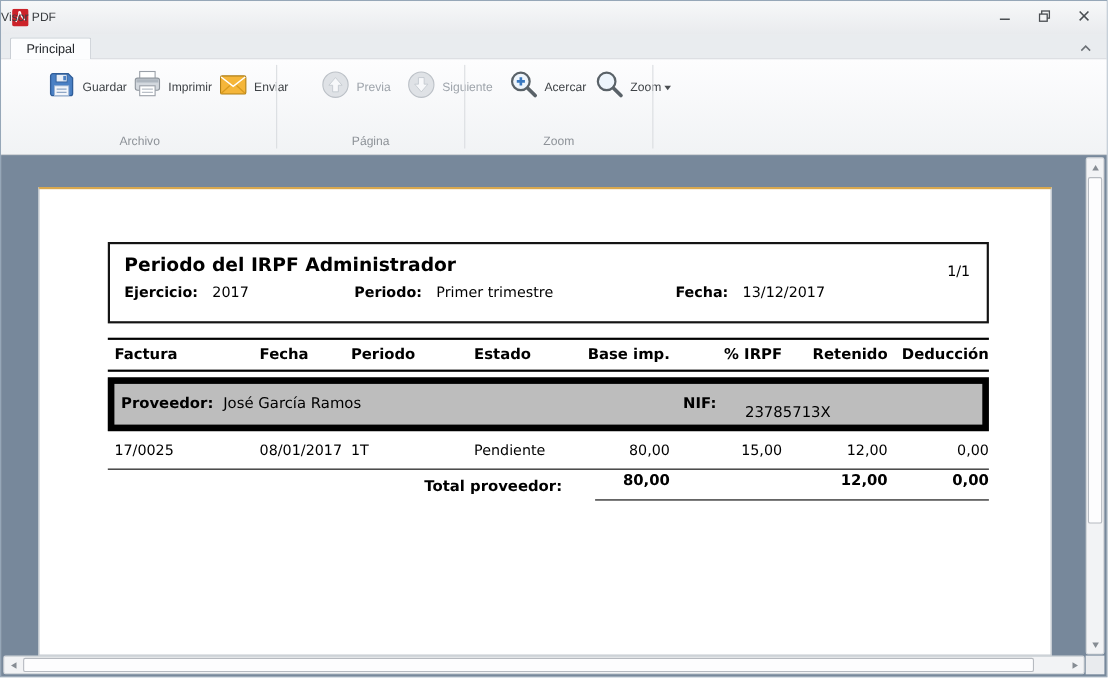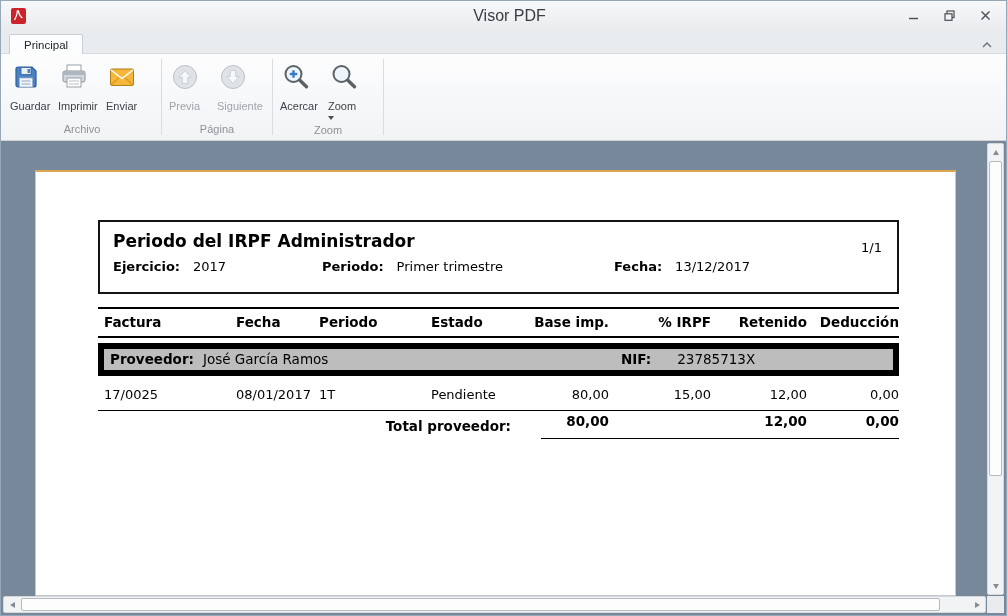--- a/index.html
+++ b/index.html
@@ -15,22 +15,22 @@
 
   
   .titlebar {
     height: 30px; flex: 0 0 30px;
     background: linear-gradient(#f7f8f9, #e9ebee);
     display: flex; align-items: center;
     position: relative;
   }
   .app-icon { margin-left: 10px; display: flex; }
   .title-text {
-    position: absolute; left: 12px; right: 0; text-align: center;
-    font-size: 16px; color: #3a3d40;
+    position: absolute; left: 0; right: 0; 
+    font-size: 11px; color: #3a3d40;
   }
   .win-controls { margin-left: auto; display: flex; margin-right: 10px; gap: 14px; z-index: 2; }
   .win-btn { width: 22px; height: 18px; display: flex; align-items: center; justify-content: center; }
 
   
   .tabstrip {
     height: 23px; flex: 0 0 23px;
     background: #e9ecef;
     border-bottom: 1px solid #d8dbdf;
     display: flex; align-items: flex-end;
@@ -54,22 +54,22 @@
   .ribbon {
     height: 87px; flex: 0 0 87px;
     background: linear-gradient(#fdfdfe, #f1f3f5);
     border-bottom: 1px solid #cfd3d7;
     display: flex; align-items: stretch;
     padding: 0 2px;
   }
   .rgroup { display: flex; flex-direction: column; padding: 0 7px; }
   .rbuttons { display: flex; flex: 1; align-items: flex-start; padding-top: 4px; }
   .rbtn {
-    width: 48px; display: flex; flex-direction: column; align-items: flex-start;
-    gap: 3px; padding: 3px 0 2px; border-radius: 3px;
+    width: 48px; display: flex; flex-direction: row; align-items: center;
+    gap: 3px; padding: 3px 0 2px; border-radius: 3px; margin-left: 30px;
   }
   .rbtn .lbl { font-size: 11px; color: #3f4347; white-space: nowrap; }
   .rbtn.disabled .lbl { color: #9ea4ab; }
   .group-label { text-align: center; font-size: 11px; color: #8d9298; padding: 2px 0 5px; }
   .vsep { width: 1px; background: #dadde0; margin: 5px 0; }
   .drop-arrow {
     width: 0; height: 0; margin-top: 1px;
     border-left: 3.5px solid transparent; border-right: 3.5px solid transparent;
     border-top: 4px solid #4a4e52;
   }
@@ -118,21 +118,21 @@
 
   .provider-band {
     display: flex; align-items: center;
     background: #bdbdbd; border: 6px solid #000000;
     margin-top: 5px; padding: 2px 0 3px 6px;
   }
   .pv-left { width: 511px; flex: 0 0 511px; display: flex; }
   .pv-label { font-weight: bold; }
   .pv-name { margin-left: 9px; }
   .nif-label { font-weight: bold; }
-  .nif-value { margin-left: 26px; }
+  .nif-value { margin-left: 26px; margin-top: 16px; }
 
   .drow { display: flex; padding-left: 6px; margin-top: 11px; font-size: 13px; }
   .rule1 { border-top: 1px solid #000; margin-top: 8px; }
   .trow { display: flex; margin-top: 7px; font-weight: bold; padding-left: 6px; }
   .t-label { width: 407px; flex: 0 0 407px; text-align: right; }
   .t-base { width: 98px; flex: 0 0 98px; text-align: right; position: relative; top: -5px; }
   .t-ret { width: 198px; flex: 0 0 198px; text-align: right; position: relative; top: -5px; }
   .t-ded { width: 92px; flex: 0 0 92px; text-align: right; position: relative; top: -5px; }
   .rule2 { border-top: 1px solid #000; margin: 4px 0 0 443px; width: 358px; }
 

